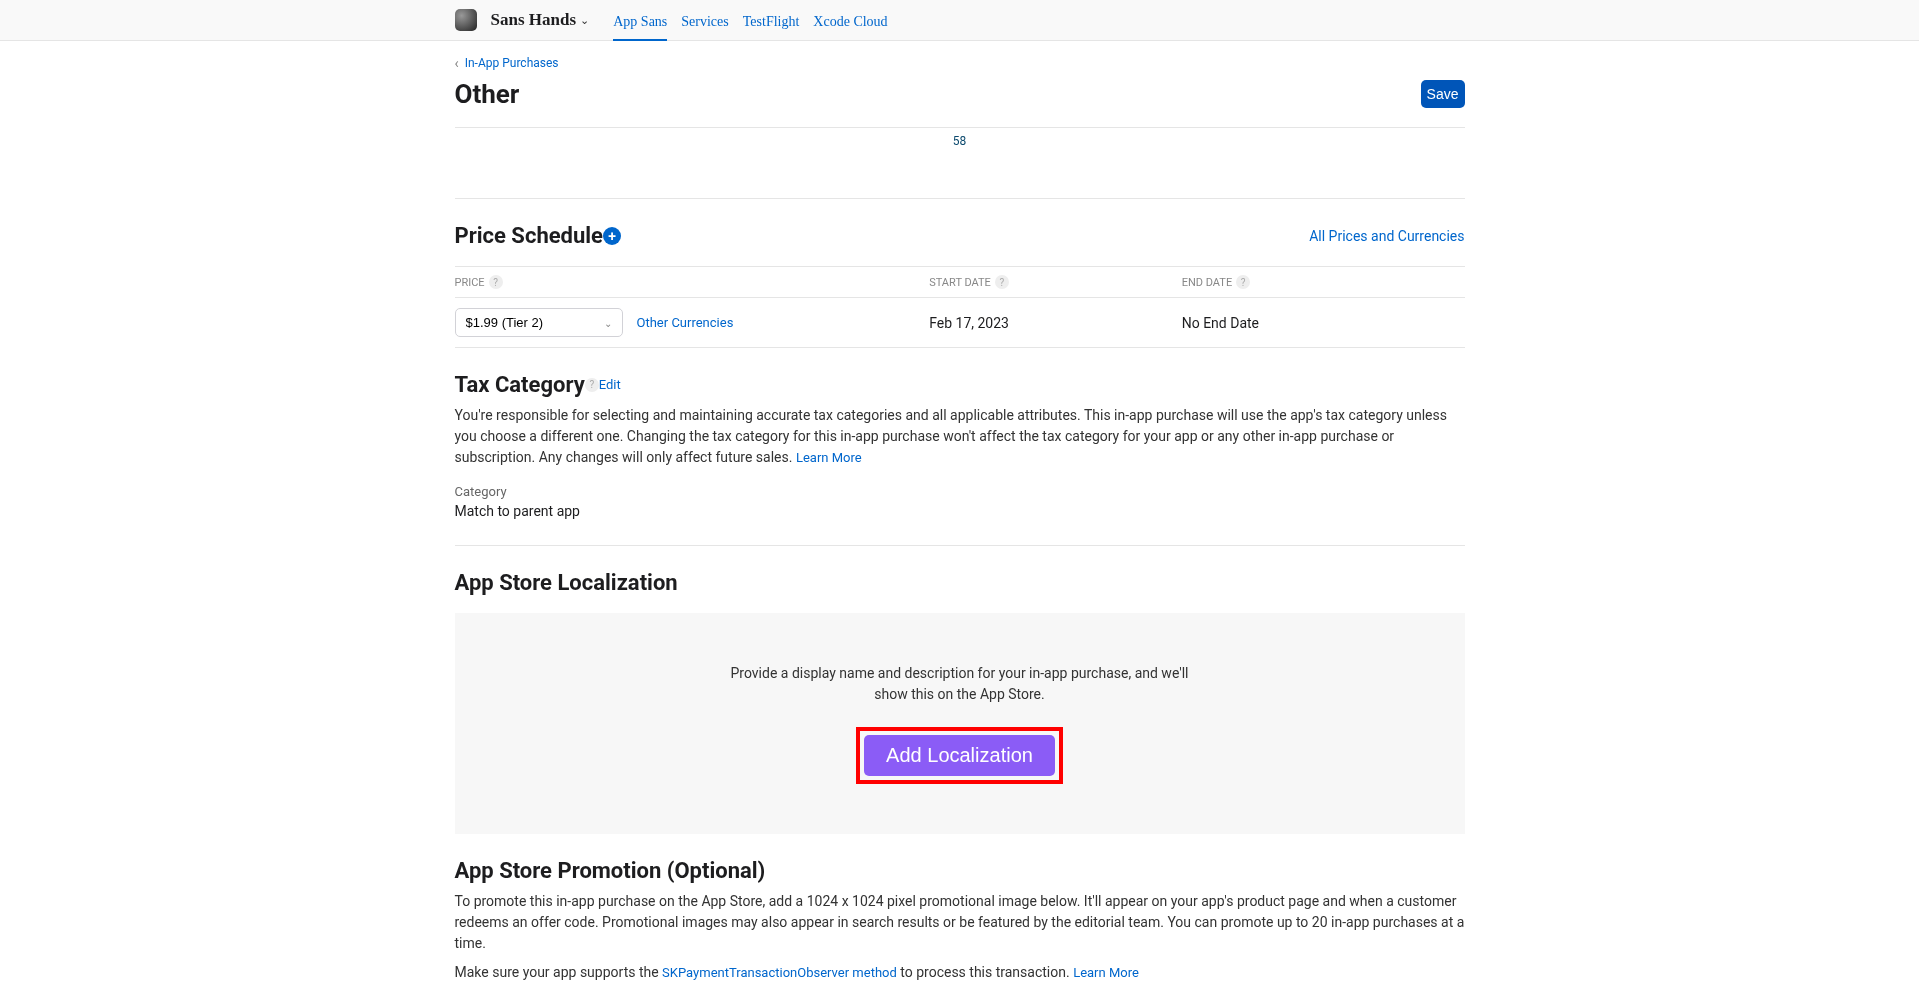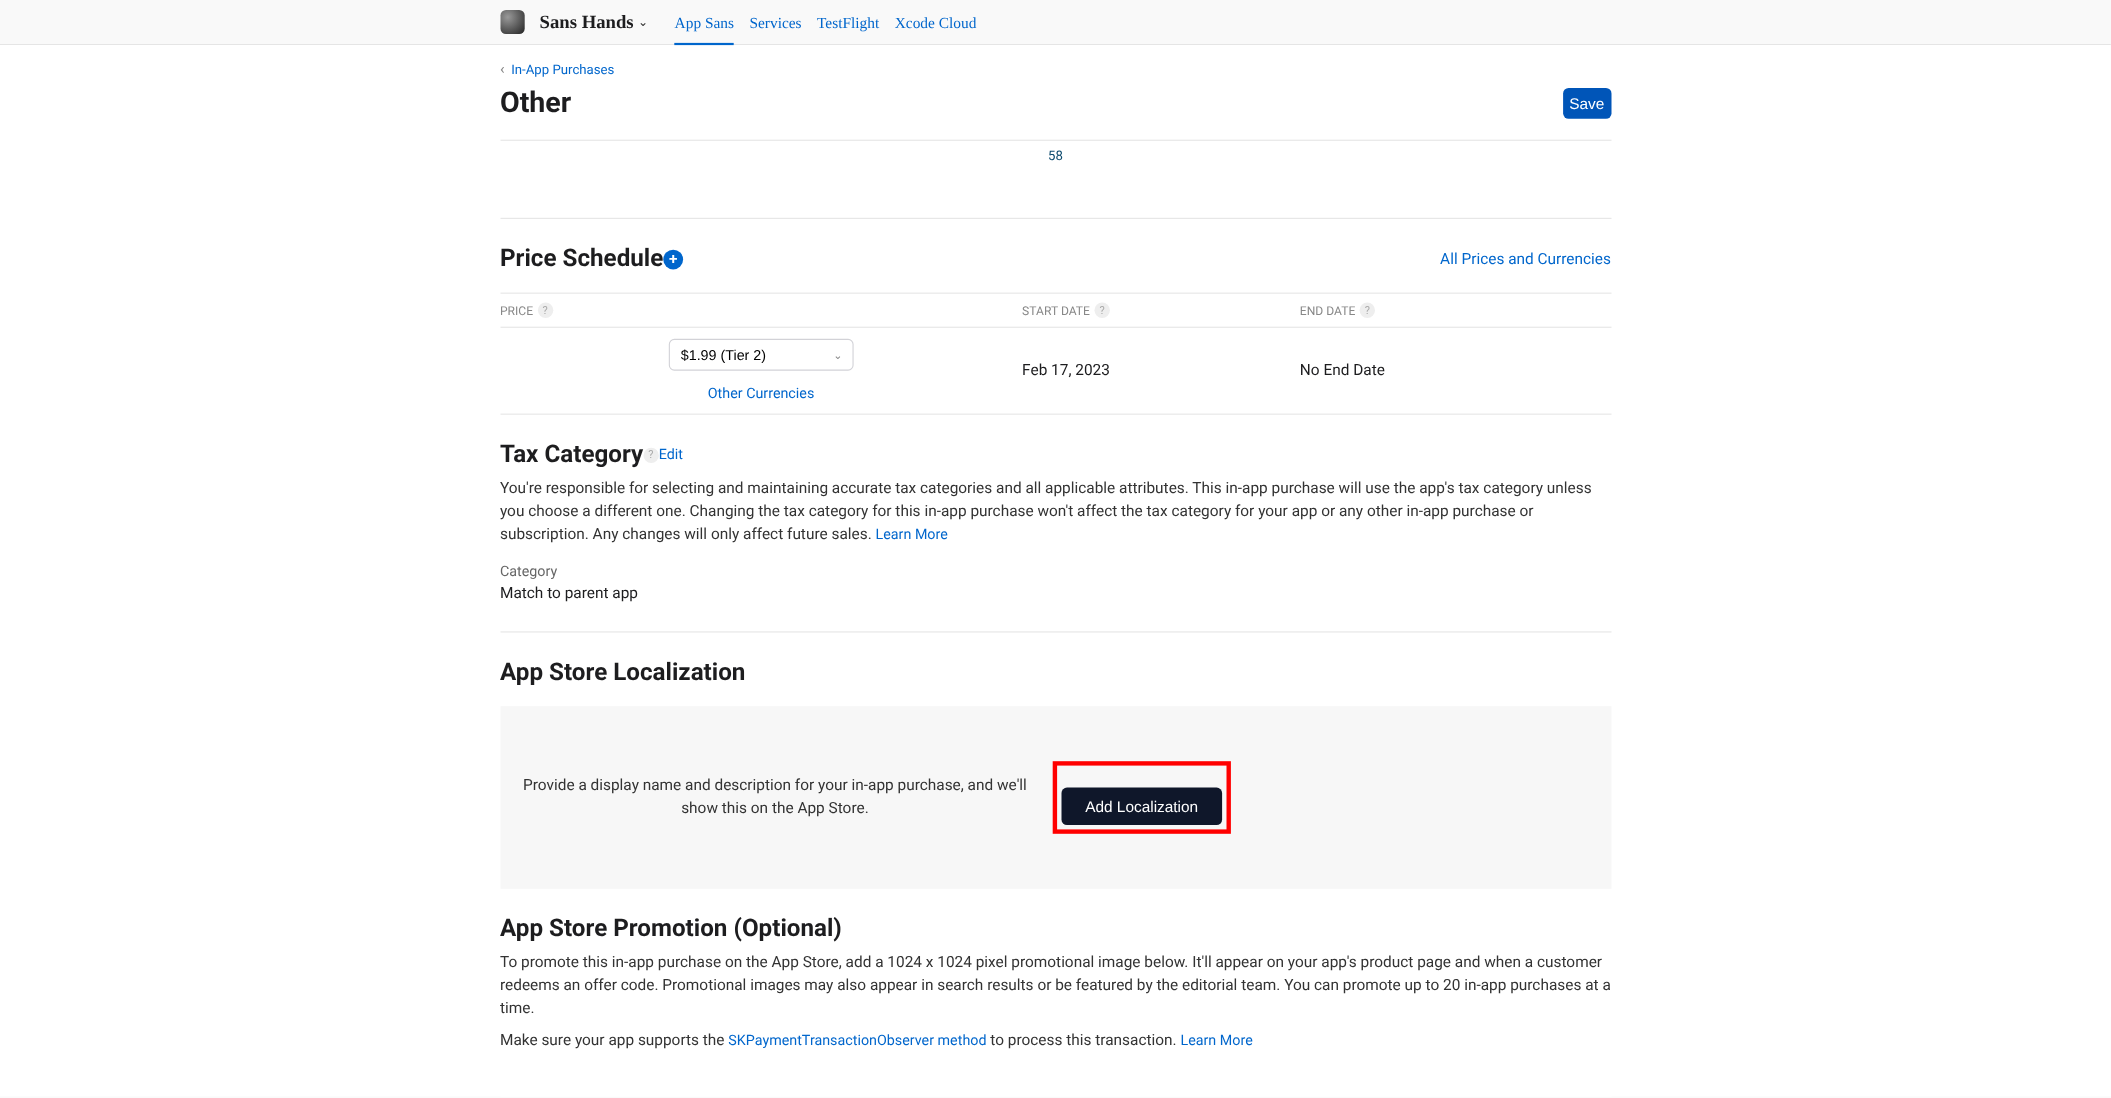--- a/index.html
+++ b/index.html
@@ -205,21 +205,20 @@
       position: absolute;
       right: 10px;
       top: 50%;
       transform: translateY(-50%);
       font-size: 10px;
       color: #888;
       pointer-events: none;
     }
     .td {
       font-size: 14px;
-      flex-direction: column;
     }
     .price-cell {
       display: flex;
       align-items: center;
       gap: 14px;
     }
     .body-text {
       font-size: 14px;
       color: #333;
       line-height: 1.5;
@@ -233,45 +232,44 @@
     }
     .value-text {
       font-size: 14px;
       margin-top: 4px;
     }
     .localization-box {
       background: #f7f7f7;
       margin-top: 18px;
       padding: 50px 20px;
       display: flex;
-      flex-direction: row;
+      flex-direction: column;
       align-items: center;
       gap: 22px;
     }
     .localization-text {
       font-size: 14px;
       color: #333;
       text-align: center;
       max-width: 460px;
       line-height: 1.5;
     }
     .highlight-frame {
       border: 4px solid #ff0000;
       padding: 4px;
       display: inline-block;
     }
     .btn-add {
-      background: #0f172a;
+      background: #8b5cf6;
       color: #fff;
       border: none;
       padding: 9px 22px;
       border-radius: 5px;
-      font-size: 14px;
-      cursor: pointer;
-      margin-top: 16px;
+      font-size: 20px;
+      cursor: pointer;
     }
     .edit-link {
       color: #0066cc;
       font-size: 13px;
       cursor: pointer;
     }
     .wrapper {
       background: #fff;
     }
   </style>

